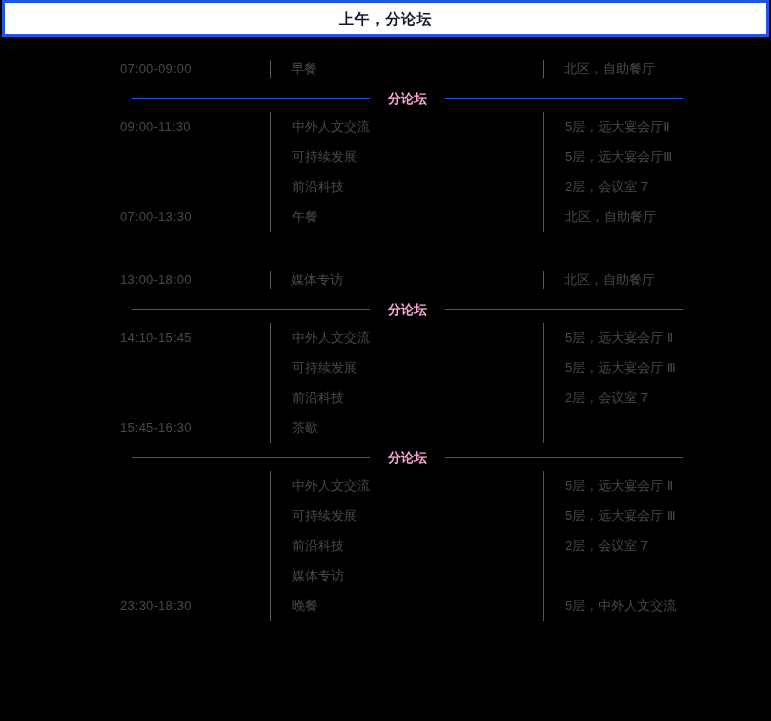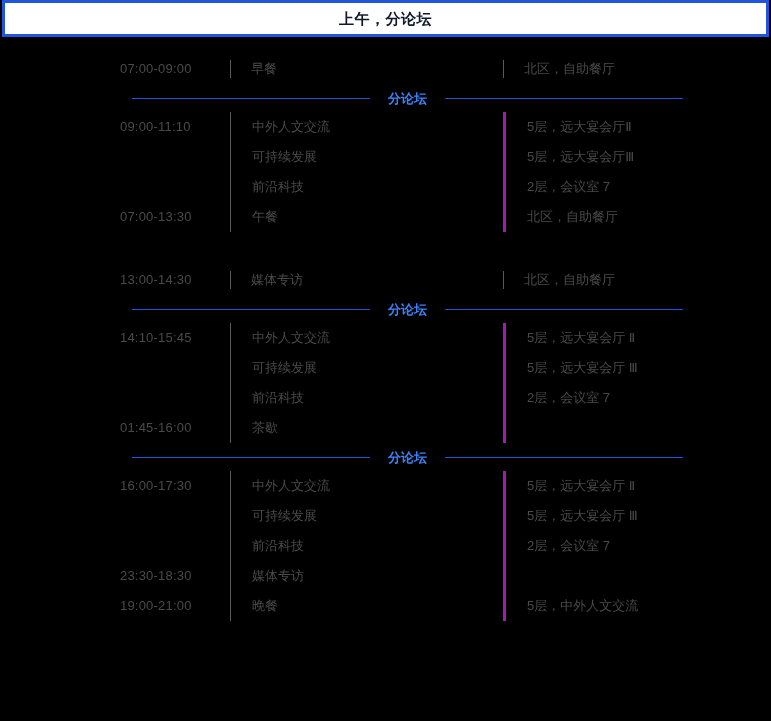--- a/index.html
+++ b/index.html
@@ -49,21 +49,21 @@
     height: 28px;
   }
   .divider-line {
     flex: 1 1 auto;
     height: 1px;
     background: #2255dd;
   }
   .divider-line.left  { margin-right: 18px; }
   .divider-line.right { margin-left: 18px; }
   .divider-label {
-    color: #3b82f6;
+    color: #f9a8d4;
     font-size: 13px;
     font-weight: bold;
     white-space: nowrap;
     line-height: 1;
   }
 
   
   .group {
     display: flex;
     position: relative;
@@ -75,27 +75,28 @@
     flex: 0 0 110px;
     position: relative;
   }
   .col-topic {
     width: 273px;
     flex: 0 0 273px;
     position: relative;
     padding-left: 21px;
     box-sizing: border-box;
     border-left: 1px solid #5a5a5a;
+    margin-left: 40px;
   }
   .col-venue {
     flex: 1 1 auto;
     position: relative;
     padding-left: 21px;
     box-sizing: border-box;
-    border-left: 3px solid #a21caf;
+    border-left: 1px solid #a21caf;
   }
 
   .cell {
     height: 30px;
     line-height: 30px;
     font-size: 13px;
     color: #4a4a4a;
     white-space: nowrap;
     overflow: hidden;
   }
@@ -138,21 +139,21 @@
         <div class="cell">北区，自助餐厅</div>
       </div>
     </div>
     <div class="divider">
       <div class="divider-line left"></div>
       <div class="divider-label">分论坛</div>
       <div class="divider-line right"></div>
     </div>
     <div class="group">
       <div class="col-time">
-        <div class="cell">09:00-11:10</div>
+        <div class="cell">09:00-11:30</div>
         <div class="cell blank">&nbsp;</div>
         <div class="cell blank">&nbsp;</div>
         <div class="cell">07:00-13:30</div>
       </div>
       <div class="col-topic">
         <div class="cell">中外人文交流</div>
         <div class="cell">可持续发展</div>
         <div class="cell">前沿科技</div>
         <div class="cell">午餐</div>
       </div>
@@ -160,40 +161,40 @@
         <div class="cell">5层，远大宴会厅Ⅱ</div>
         <div class="cell">5层，远大宴会厅Ⅲ</div>
         <div class="cell">2层，会议室 7</div>
         <div class="cell">北区，自助餐厅</div>
       </div>
     </div>
     <div class="gap-between-sections"></div>
     <div class="gap-after-header"></div>
     <div class="group short">
       <div class="col-time">
-        <div class="cell">13:00-14:30</div>
+        <div class="cell">13:00-18:00</div>
       </div>
       <div class="col-topic">
         <div class="cell">媒体专访</div>
       </div>
       <div class="col-venue">
         <div class="cell">北区，自助餐厅</div>
       </div>
     </div>
     <div class="divider">
       <div class="divider-line left"></div>
       <div class="divider-label">分论坛</div>
       <div class="divider-line right"></div>
     </div>
     <div class="group">
       <div class="col-time">
         <div class="cell">14:10-15:45</div>
         <div class="cell blank">&nbsp;</div>
         <div class="cell blank">&nbsp;</div>
-        <div class="cell">01:45-16:00</div>
+        <div class="cell">15:45-16:30</div>
       </div>
       <div class="col-topic">
         <div class="cell">中外人文交流</div>
         <div class="cell">可持续发展</div>
         <div class="cell">前沿科技</div>
         <div class="cell">茶歇</div>
       </div>
       <div class="col-venue">
         <div class="cell">5层，远大宴会厅 Ⅱ</div>
         <div class="cell">5层，远大宴会厅 Ⅲ</div>
@@ -201,25 +202,23 @@
         <div class="cell blank">&nbsp;</div>
       </div>
     </div>
     <div class="divider">
       <div class="divider-line left"></div>
       <div class="divider-label">分论坛</div>
       <div class="divider-line right"></div>
     </div>
     <div class="group">
       <div class="col-time">
-        <div class="cell">16:00-17:30</div>
         <div class="cell blank">&nbsp;</div>
         <div class="cell blank">&nbsp;</div>
         <div class="cell">23:30-18:30</div>
-        <div class="cell">19:00-21:00</div>
       </div>
       <div class="col-topic">
         <div class="cell">中外人文交流</div>
         <div class="cell">可持续发展</div>
         <div class="cell">前沿科技</div>
         <div class="cell">媒体专访</div>
         <div class="cell">晚餐</div>
       </div>
       <div class="col-venue">
         <div class="cell">5层，远大宴会厅 Ⅱ</div>

